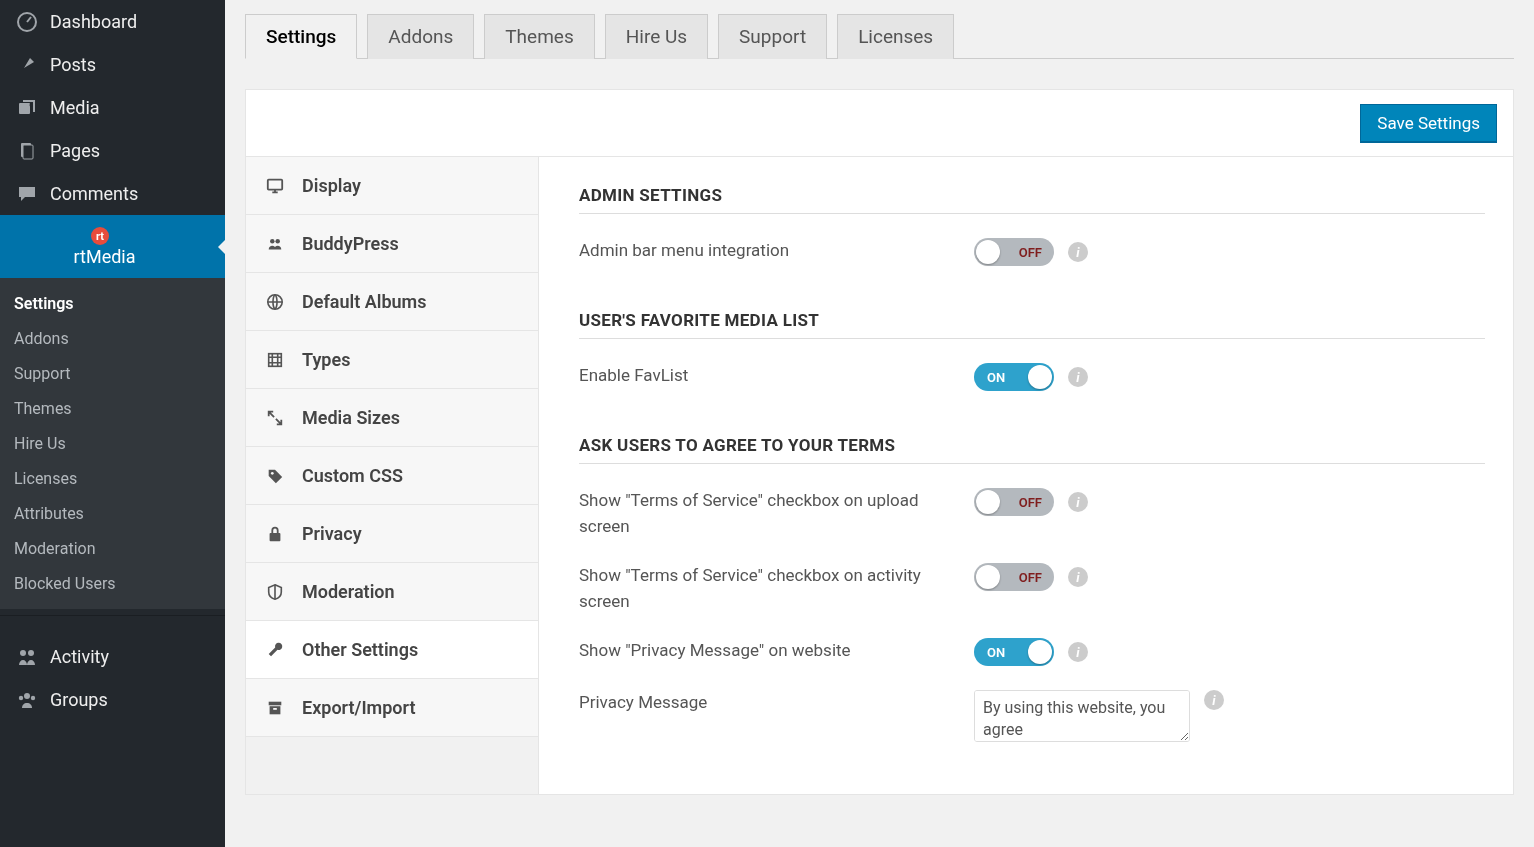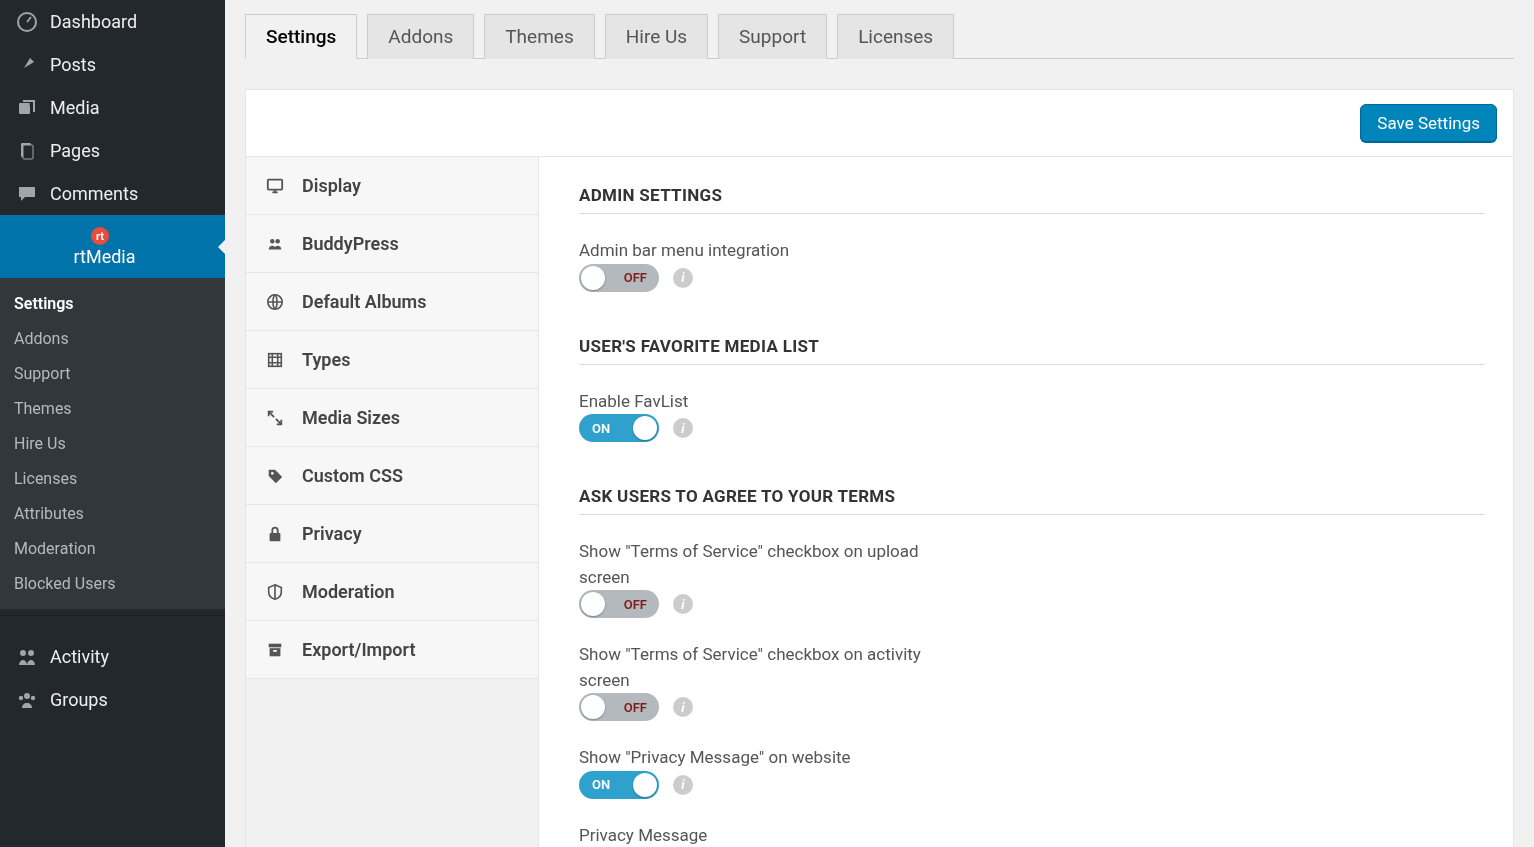--- a/index.html
+++ b/index.html
@@ -19,32 +19,32 @@
 .wp-side .sep { height:20px; background:#23282d; border-top:1px solid #1a1e22; margin-top:6px;}
 
 
 .main { flex:1; padding:0 20px 0 20px; }
 .tabs { display:flex; gap:10px; margin-top:14px; }
 .tab { padding:10px 20px; font-size:19px; background:#e5e5e5; border:1px solid #ccc; border-bottom:none; color:#555; cursor:pointer; }
 .tab.active { background:#f1f1f1; color:#000; font-weight:500; border-bottom:1px solid #f1f1f1; position:relative; z-index:2; }
 .divider { border-top:1px solid #ccc; margin-top:-1px; }
 
 .topbar { background:#fff; border:1px solid #e5e5e5; margin-top:30px; padding:14px 16px; display:flex; justify-content:flex-end; }
-.save-btn { background:#0085ba; border:1px solid #006799; color:#fff; padding:8px 16px; font-size:17px; border-radius:6px; cursor:pointer; box-shadow:0 1px 0 #006799; }
+.save-btn { background:#0085ba; border:1px solid #006799; color:#fff; padding:8px 16px; font-size:17px; border-radius:0; cursor:pointer; box-shadow:0 1px 0 #006799; }
 
 .panel { display:flex; margin-top:0; }
 .sidenav { width:294px; background:#f1f1f1; border:1px solid #e5e5e5; border-top:none; }
 .sidenav .sn-item { display:flex; align-items:center; padding:18px 20px; font-size:18px; font-weight:600; color:#444; border-bottom:1px solid #e5e5e5; background:#f7f7f7; cursor:pointer; }
 .sidenav .sn-item.active { background:#fff; }
 .sidenav .sn-item .sic { width:22px; margin-right:14px; color:#555; }
 
 .content { flex:1; background:#fff; border:1px solid #e5e5e5; border-top:none; border-left:none; padding:28px 28px 28px 40px; }
 .sect-title { font-size:17px; font-weight:700; color:#333; letter-spacing:0.3px; padding-bottom:8px; border-bottom:1px solid #ddd; margin-bottom:24px; margin-top:44px; }
 .sect-title:first-child { margin-top:0; }
-.row { display:flex; align-items:flex-start; margin-bottom:24px;flex-direction:column; }
+.row { display:flex; align-items:flex-start; margin-bottom:24px; }
 .row .lbl { width:395px; font-size:17px; color:#555; padding-right:20px; line-height:1.5; }
 .row .ctl { display:flex; align-items:center; gap:14px; }
 
 .toggle { width:80px; height:28px; border-radius:14px; position:relative; cursor:pointer; display:flex; align-items:center; }
 .toggle .knob { width:24px; height:24px; background:#fff; border-radius:50%; position:absolute; top:2px; box-shadow:0 1px 2px rgba(0,0,0,0.3); }
 .toggle.off { background:#b4b9be; }
 .toggle.off .knob { left:2px; }
 .toggle.off .tlabel { position:absolute; right:12px; color:#7f1d1d; font-size:13px; font-weight:600;margin-left:20px; }
 .toggle.on { background:#2ea2cc; }
 .toggle.on .knob { right:2px; }
@@ -233,20 +233,28 @@
           </div>
         <div class="sn-item">
             <span class="sic">
               <svg width="18" height="18" viewBox="0 0 20 20" fill="currentColor">
                 <path d="M10 2l7 3v5c0 5-3 7-7 8-4-1-7-3-7-8V5z" fill="none" stroke="currentColor" stroke-width="1.8"></path>
                 <path d="M10 2v16" stroke="currentColor" stroke-width="1.8"></path>
               </svg>
             </span>
             <span>Moderation</span>
           </div>
+        <div class="sn-item active">
+            <span class="sic">
+              <svg width="18" height="18" viewBox="0 0 20 20" fill="currentColor">
+                <path d="M14 2a4 4 0 00-3.8 5.2L3 14.4 5.6 17l7.2-7.2A4 4 0 1014 2z"></path>
+              </svg>
+            </span>
+            <span>Other Settings</span>
+          </div>
         <div class="sn-item">
             <span class="sic">
               <svg width="18" height="18" viewBox="0 0 20 20" fill="currentColor">
                 <rect x="3" y="3" width="14" height="4"></rect>
                 <rect x="4" y="8" width="12" height="9"></rect>
                 <rect x="8" y="10" width="4" height="2" fill="#f7f7f7"></rect>
               </svg>
             </span>
             <span>Export/Import</span>
           </div>

